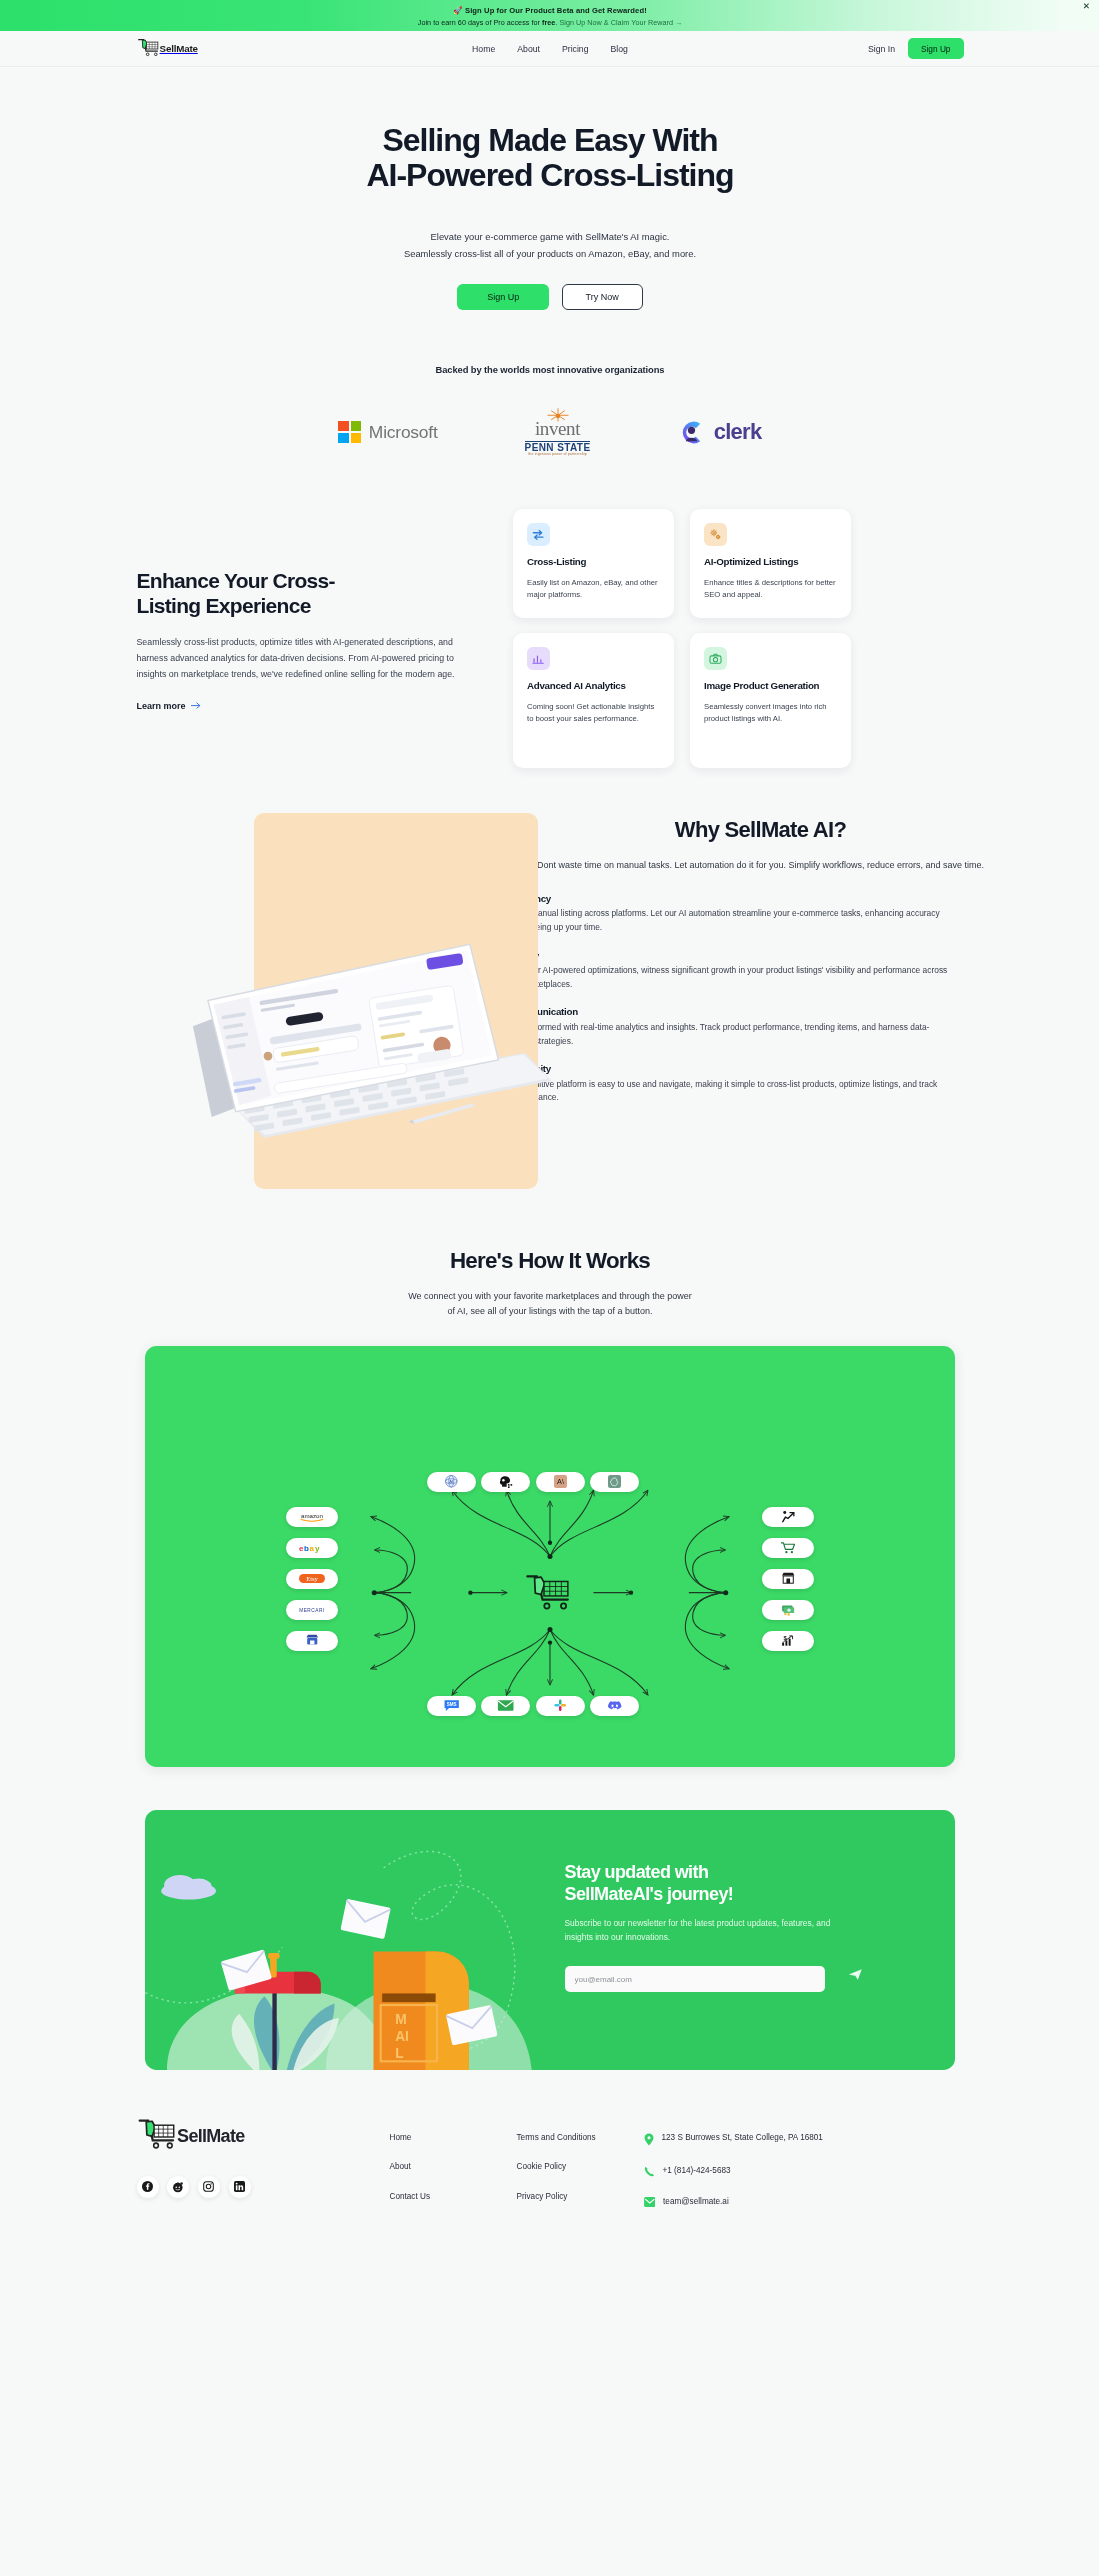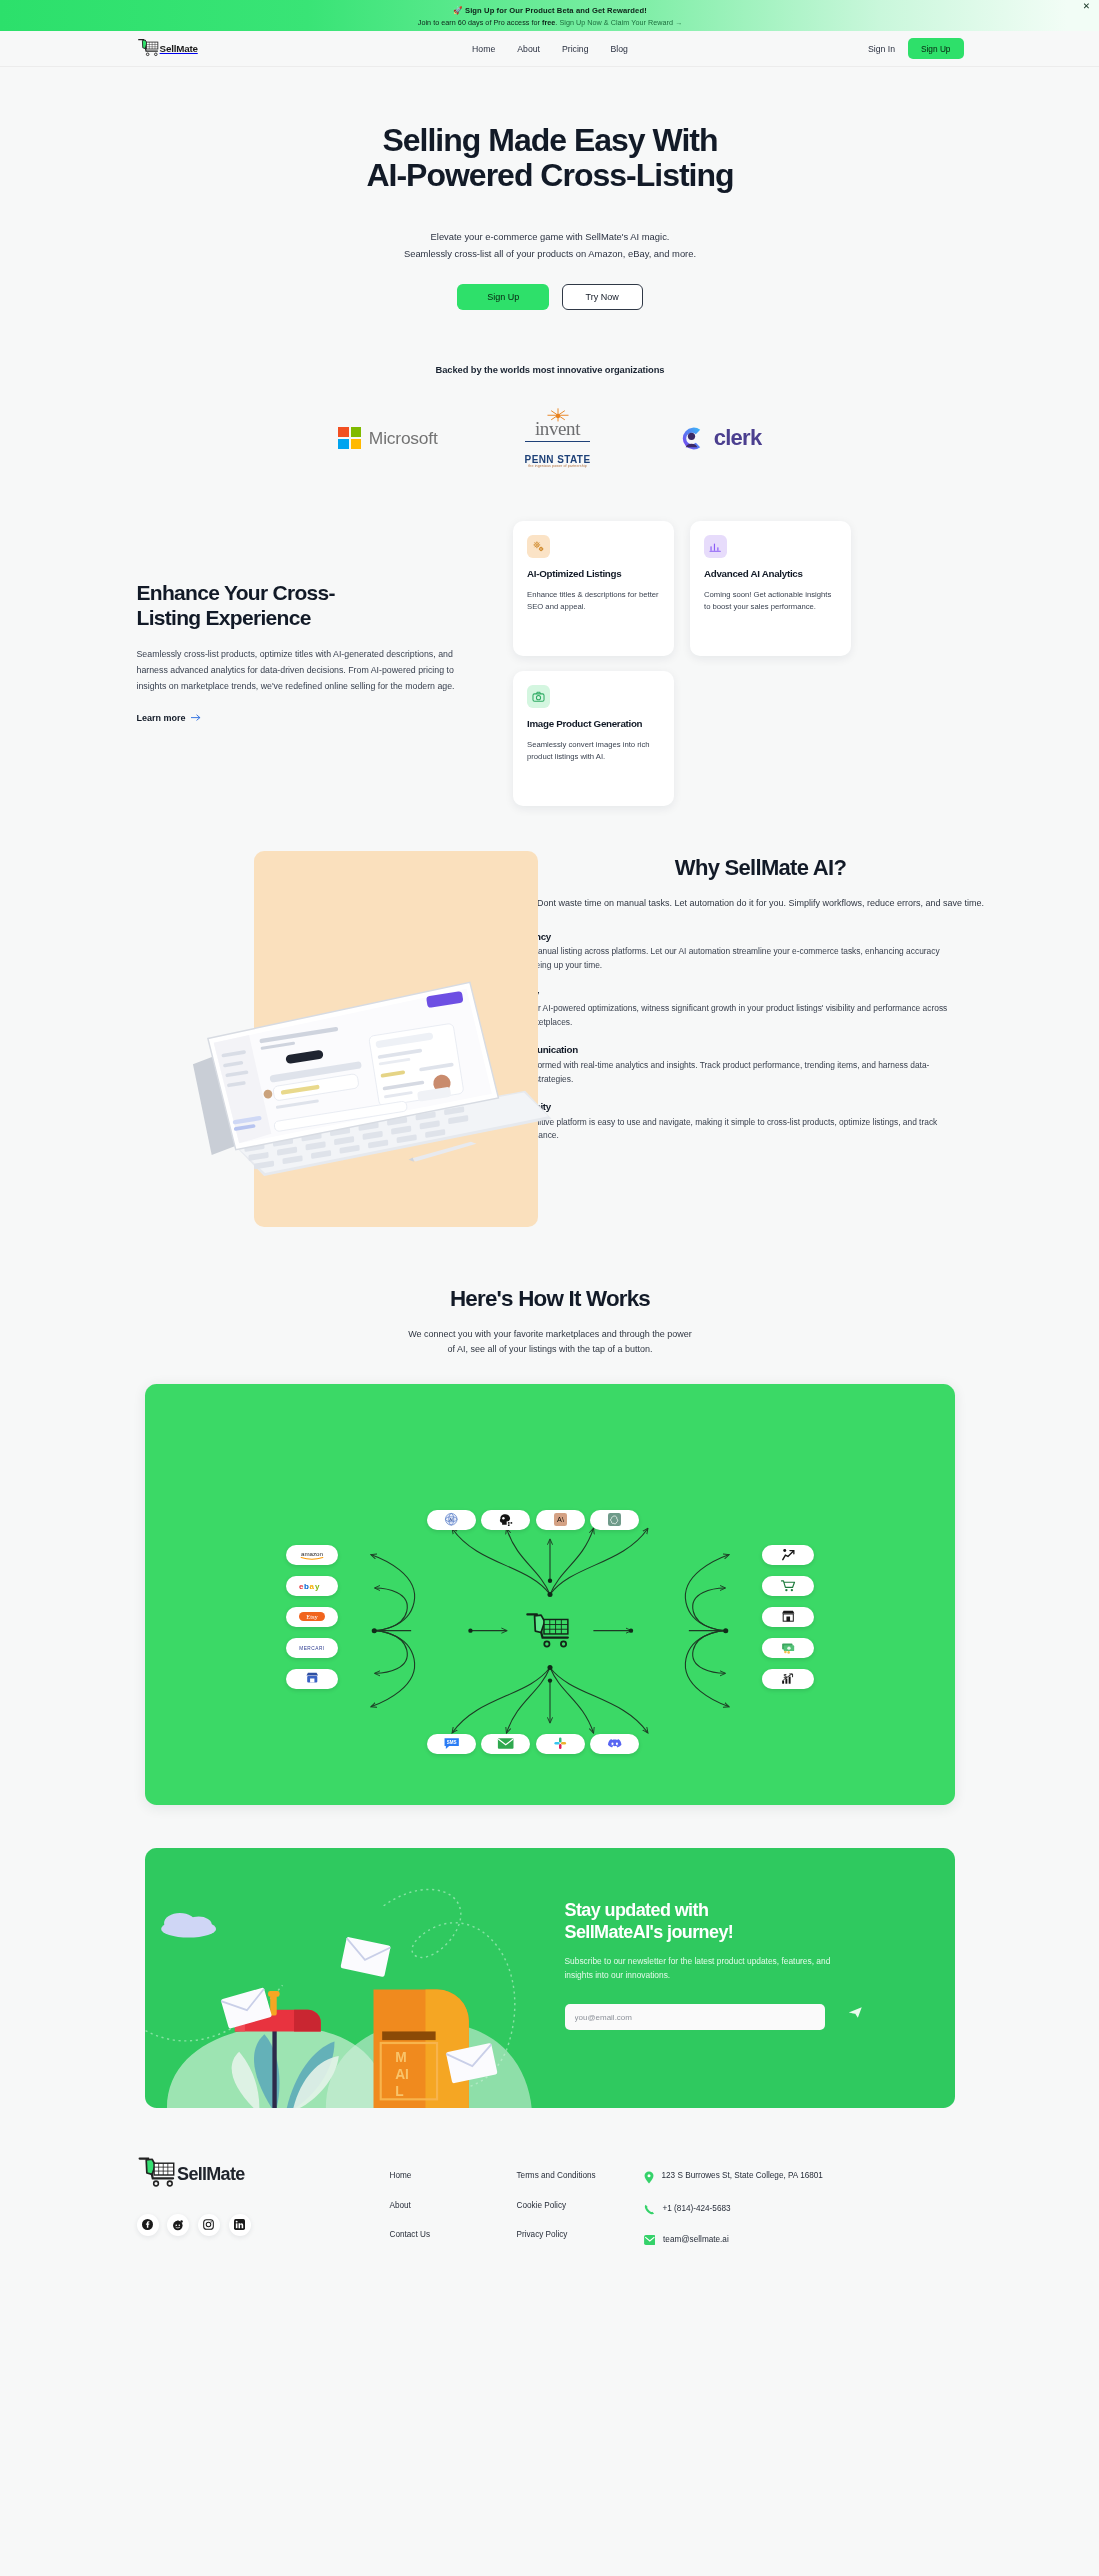--- a/index.html
+++ b/index.html
@@ -84,21 +84,21 @@
   .backers h3 { font-size: 9.4px; font-weight: 700; color: #1b2533; letter-spacing: -0.1px; }
   .logos { margin-top: 33px; display: flex; align-items: center; justify-content: center; gap: 87px; }
 
   .ms-logo { display: flex; align-items: center; gap: 8px; }
   .ms-grid { width: 22.4px; height: 22.4px; display: grid; grid-template-columns: 1fr 1fr; grid-template-rows: 1fr 1fr; gap: 1.8px; }
   .ms-grid i { display: block; }
   .ms-word { font-size: 17.4px; color: #737373; font-family: "Liberation Sans", sans-serif; letter-spacing: -0.2px;}
 
   .psu { text-align: center; line-height: 1; }
   .psu-invent { font-size: 19px; color: #6d6e70; font-family: "Liberation Serif", serif; letter-spacing: -0.4px; }
-  .psu-state { font-size: 10px; font-weight: 700; color: #1e4178; letter-spacing: 0.4px; margin-top: 14px; }
+  .psu-state { font-size: 10px; font-weight: 700; color: #1e4178; letter-spacing: 0.4px; margin-top: 2px; }
   .psu-rule { height: 0.7px; background: #1e4178; margin: 2.2px 0 1.4px; }
   .psu-tag { font-size: 3.6px; color: #b07040; letter-spacing: 0.1px; }
 
   .clerk { display: flex; align-items: center; gap: 7.2px; }
   .clerk-word { font-size: 22px; font-weight: 700; color: #4b3f8f; letter-spacing: -0.7px; }
 
   
   .enhance {
     width: 955px; margin: 0 auto; padding-top: 52px;
     display: flex; gap: 0; align-items: flex-start;
@@ -316,20 +316,30 @@
       <a class="learn-more" href="#">
         <span>Learn more</span>
         <svg width="11" height="7.2" viewBox="0 0 15 10">
           <path d="M0 5 H12 M8 1.4 L12.2 5 L8 8.6" fill="none" stroke="#2f6fe0" stroke-width="1.3" stroke-linecap="round" stroke-linejoin="round"></path>
         </svg>
       </a>
     </div>
 
     <div class="cards">
 
+      <div class="card">
+        <div class="card-icon" style="background:#dbeeff">
+          <svg width="12.3" height="11.6" viewBox="0 0 18 16">
+            <path d="M2 5 H14 M10.5 1.8 L14.2 5 L10.5 8.2" fill="none" stroke="#2b7fd8" stroke-width="1.9" stroke-linecap="round" stroke-linejoin="round"></path>
+            <path d="M16 11.5 H4 M7.5 8.3 L3.8 11.5 L7.5 14.7" fill="none" stroke="#2b7fd8" stroke-width="1.9" stroke-linecap="round" stroke-linejoin="round"></path>
+          </svg>
+        </div>
+        <h4>Cross-Listing</h4>
+        <p>Easily list on Amazon, eBay, and other major platforms.</p>
+      </div>
 
       <div class="card">
         <div class="card-icon" style="background:#fbe3c6">
           <svg width="13" height="13" viewBox="0 0 20 20">
             <g fill="none" stroke="#d08a2c" stroke-width="1.5">
               <circle cx="7.5" cy="7.5" r="3.3"></circle>
                 <circle cx="7.5" cy="7.5" r="1.1"></circle>
               <path d="M7.5 2.4v1.3M7.5 11.3v1.3M2.4 7.5h1.3M11.3 7.5h1.3M3.9 3.9l.9.9M10.2 10.2l.9.9M11.1 3.9l-.9.9M4.8 10.2l-.9.9"></path>
               <circle cx="14" cy="13.8" r="2.5"></circle>
                 <circle cx="14" cy="13.8" r=".8"></circle>

